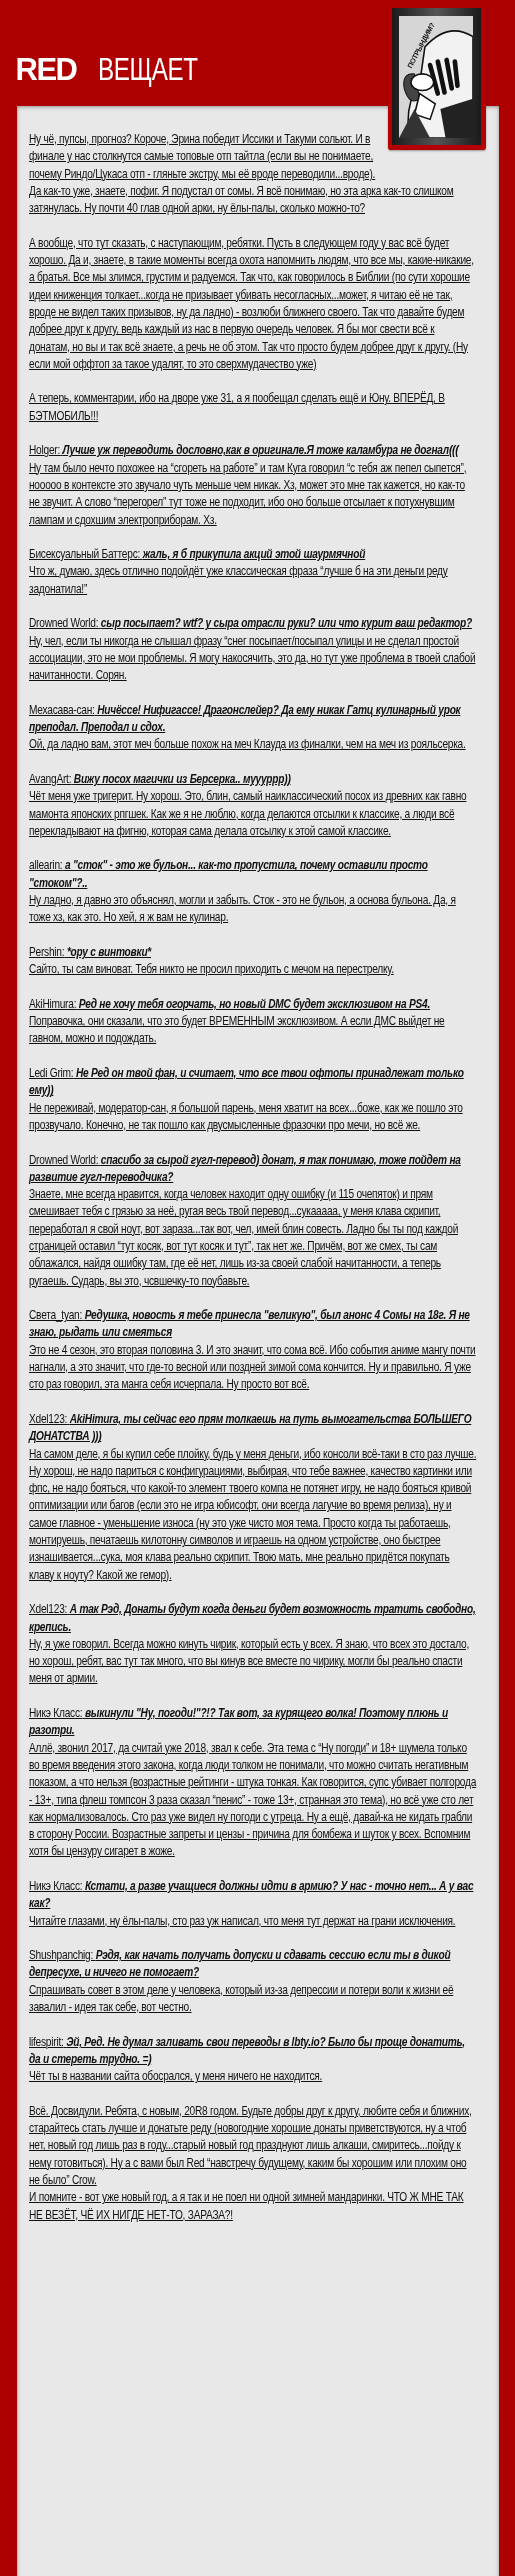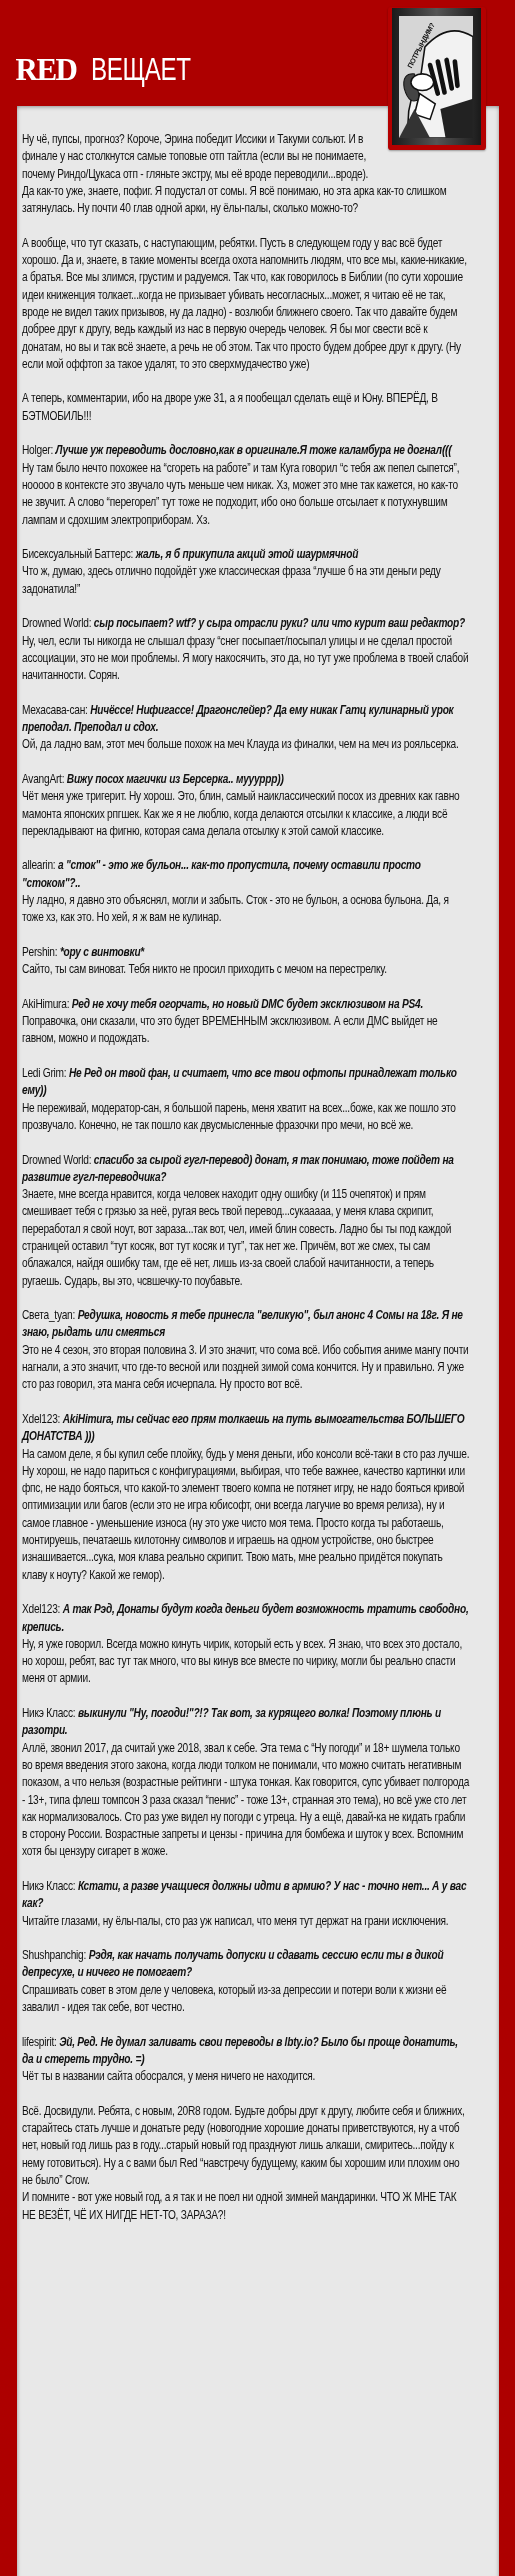--- a/index.html
+++ b/index.html
@@ -16,50 +16,51 @@
     left: 15.5px;
     top: 52px;
     color: #ffffff;
     font-size: 31px;
     line-height: 36px;
     letter-spacing: -0.5px;
     white-space: nowrap;
   }
   .header-title .brand {
     font-weight: bold;
-    font-family: Liberation Serif, serif;
+    font-family: Liberation Sans, sans-serif;
     letter-spacing: -1.5px;
-    margin-right: 15px;
+    margin-right: 22px;
   }
   .header-title .sub {
     font-family: "Liberation Sans", sans-serif;
     font-weight: normal;
     transform: scaleX(0.78);
     display: inline-block;
     transform-origin: left center;
   }
   .panel {
     position: absolute;
     left: 16.5px;
     top: 106px;
     width: 482px;
     height: 2661px;
     background: #e8e8e8;
     box-shadow: inset 0 3.1px 4.1px -2.1px rgba(0,0,0,0.35), inset 3.1px 0 4.1px -3.1px rgba(0,0,0,0.25), inset -3.1px 0 4.1px -3.1px rgba(0,0,0,0.25);
   }
   .content {
     position: absolute;
-    left: 22px;
+    left: 29px;
     top: 131px;
     width: 453px;
     color: #111;
     font-size: 12.4px;
     line-height: 17.3px;
     letter-spacing: -0.3px;
     font-family: "Liberation Sans", sans-serif;
+    text-decoration: underline;
   }
   .content .condensed {
     transform: scaleX(0.82);
     transform-origin: left top;
     width: 546px;
   }
   .intro-first { width: 355px; }
   p { margin: 0; }
   .para { margin: 0 0 17.3px 0; }
   .comment { margin: 0 0 17.3px 0; }

